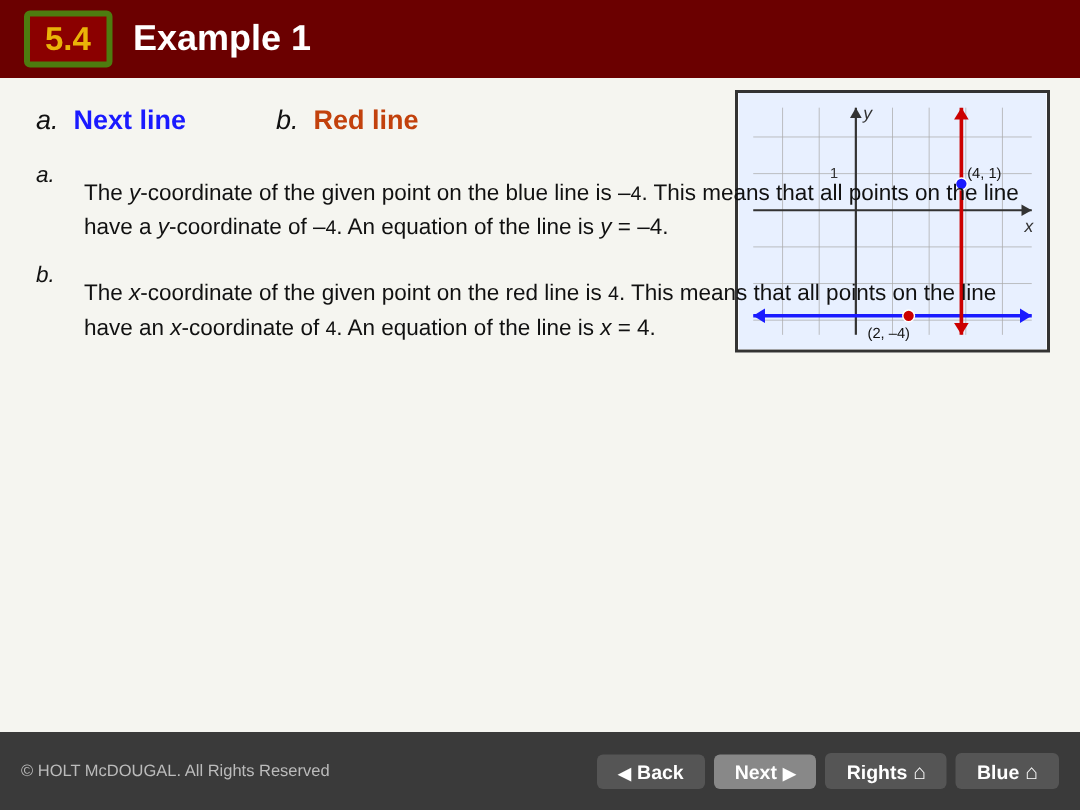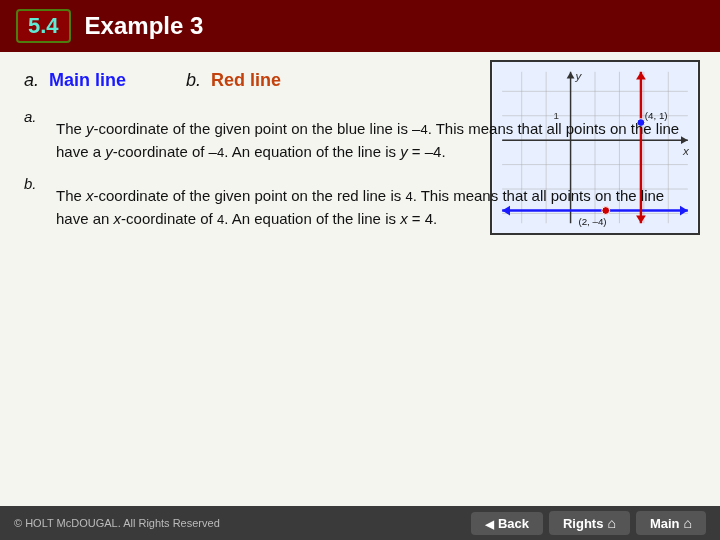--- a/index.html
+++ b/index.html
@@ -15,22 +15,22 @@
     
     .header {
       background: #6b0000;
       height: 52px;
       display: flex;
       align-items: center;
       padding: 0 16px;
     }
     .header-badge {
       background: #8b0000;
-      border: 2px solid #4d7c0f;
-      color: #5eead4;
+      border: 4px solid #4d7c0f;
+      color: #eab308;
       font-size: 22px;
       font-weight: bold;
       padding: 2px 10px;
       border-radius: 4px;
       margin-right: 14px;
     }
     .header-title {
       color: #fff;
       font-size: 24px;
       font-weight: bold;
@@ -125,21 +125,21 @@
       width: 100%;
       height: 100%;
     }
 
     
     .footer {
       position: absolute;
       bottom: 0;
       left: 0;
       right: 0;
-      height: 34px;
+      height: 52px;
       background: #3a3a3a;
       display: flex;
       align-items: center;
       justify-content: space-between;
       padding: 0 14px;
       margin-top: 32px;
     }
     .footer-copyright {
       color: #bbb;
       font-size: 11px;
@@ -182,21 +182,21 @@
     .home-icon::before {
       content: '⌂';
       font-size: 14px;
     }
   </style>
 </head>
 <body>
 
 <div class="header">
   <div class="header-badge">5.4</div>
-  <div class="header-title">Example 3</div>
+  <div class="header-title">Example 1</div>
 </div>
 
 <div class="graph-container">
   <svg class="graph-svg" viewBox="0 0 210 175" xmlns="http://www.w3.org/2000/svg">
 
     <rect width="210" height="175" fill="#e8f0ff"></rect>
 
     <line x1="30" y1="10" x2="30" y2="165" stroke="#aaa" stroke-width="0.5"></line>
     <line x1="55" y1="10" x2="55" y2="165" stroke="#aaa" stroke-width="0.5"></line>
     <line x1="80" y1="10" x2="80" y2="165" stroke="#aaa" stroke-width="0.5"></line>
@@ -239,21 +239,21 @@
 
     <circle cx="116" cy="152" r="4" fill="#cc0000" stroke="#fff" stroke-width="1"></circle>
     <text x="88" y="167" font-size="10" fill="#111">(2, –4)</text>
   </svg>
 </div>
 
 <div class="content">
   
   <div class="lines-row">
     <span class="label-a">a.</span>
-    <span class="blue-line">Main line</span>
+    <span class="blue-line">Next line</span>
     <span class="label-b">b.</span>
     <span class="red-line">Red line</span>
   </div>
 
 
   <div class="solution-items">
     <div class="solution-item">
       <div class="sol-label">a.</div>
       <div class="sol-text">
         The <em>y</em>-coordinate of the given point on the blue line is –<span style="font-size:13px">4</span>. This means that all points on the line have a <em>y</em>-coordinate of –<span style="font-size:13px">4</span>. An equation of the line is <em>y</em> = –4.
@@ -268,22 +268,26 @@
   </div>
 </div>
 
 <div class="footer">
   <span class="footer-copyright">© HOLT McDOUGAL. All Rights Reserved</span>
   <div class="footer-buttons">
     <button class="footer-btn">
       <span class="arrow-left"></span>
       <span>Back</span>
     </button>
+    <button class="footer-btn active">
+      <span>Next</span>
+      <span class="arrow-right"></span>
+    </button>
     <button class="footer-btn footer-btn-lesson">
       <span>Rights</span>
       <span class="home-icon"></span>
     </button>
     <button class="footer-btn footer-btn-main">
-      <span>Main</span>
+      <span>Blue</span>
       <span class="home-icon"></span>
     </button>
   </div>
 </div>
 
 </body></html>

